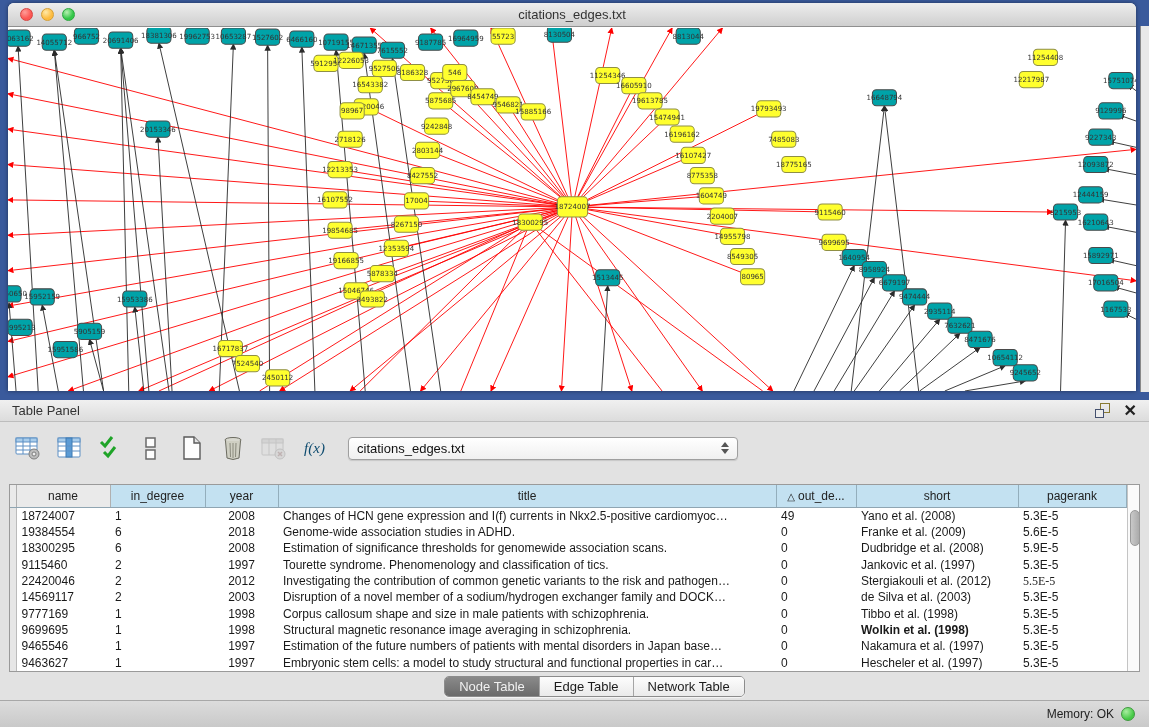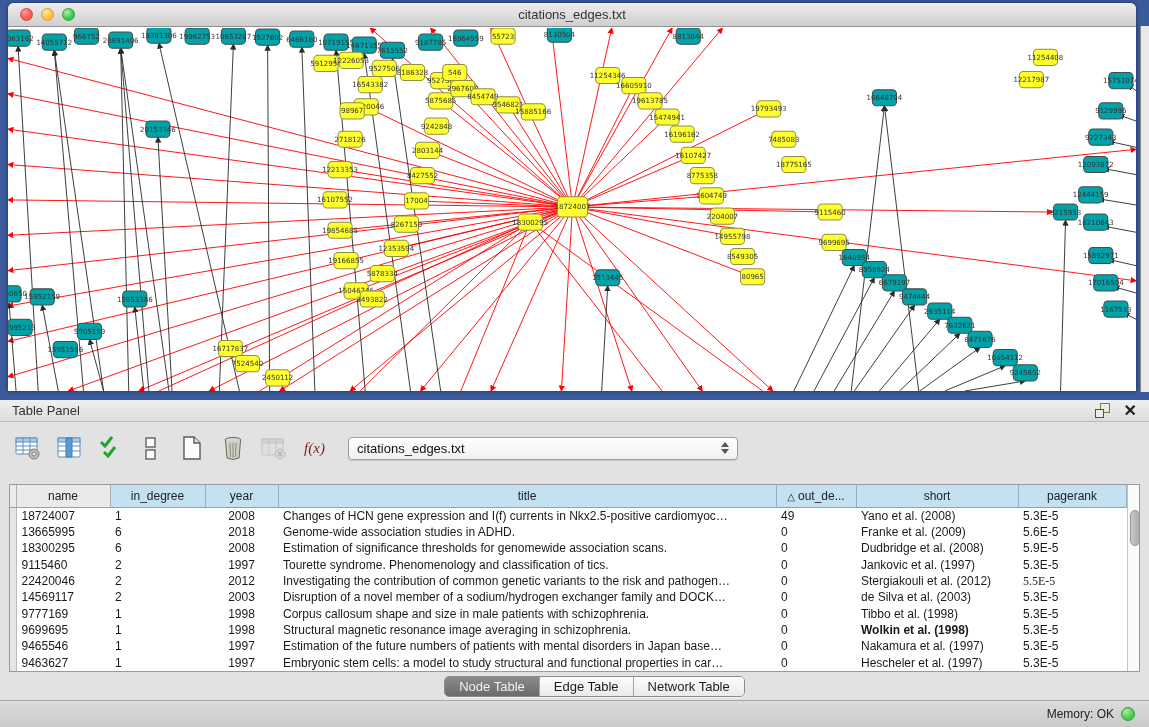--- a/index.html
+++ b/index.html
@@ -29,21 +29,21 @@
   .panel-title { font-size:13px; color:#333; }
   .panel-header .spacer { flex:1; }
   .float-icon { width:15px; height:15px; position:relative; margin-right:14px; cursor:default; }
   .float-icon .back  { position:absolute; right:0; top:0; width:10px; height:10px; border:1px solid #8a7b33; background:transparent; }
   .float-icon .front { position:absolute; left:0; bottom:0; width:9px; height:9px; border:1px solid #44506e; background:#ececec; }
   .close-icon { font-size:16px; font-weight:bold; color:#222; line-height:15px; cursor:default; }
 
   .toolbar { height:52px; display:flex; align-items:center; padding:0 14px; gap:14px; }
   .tool { width:27px; height:27px; display:flex; align-items:center; justify-content:center; }
   .tool.disabled { opacity:.4; }
-  .fx { font-family:"Liberation Serif", serif; font-style:italic; font-size:15px; color:#7f1d1d; }
+  .fx { font-family:"Liberation Serif", serif; font-style:italic; font-size:15px; color:#0c4a6e; }
   .combo { width:390px; height:23px; margin-left:6px; border:1px solid #9f9f9f; border-radius:4px;
            background:linear-gradient(#ffffff,#f0f0f0); display:flex; align-items:center; padding:0 8px;
            font-size:13px; color:#111; box-shadow:0 1px 1px rgba(0,0,0,.12); }
   .combo .val { flex:1; white-space:nowrap; overflow:hidden; }
   .combo .arrows { display:flex; flex-direction:column; gap:2px; }
   .combo .arrows i { display:block; width:0; height:0; border-left:4px solid transparent; border-right:4px solid transparent; }
   .combo .arrows .up { border-bottom:5px solid #555; }
   .combo .arrows .dn { border-top:5px solid #555; }
 
   .table-wrap { position:absolute; left:9px; top:84px; width:1131px; height:188px; background:#fff;
@@ -706,21 +706,21 @@
             <td style="text-align: left;">18724007</td>
             <td style="text-align: left;">1</td>
             <td style="text-align: center;">2008</td>
             <td style="text-align: left;">Changes of HCN gene expression and I(f) currents in Nkx2.5-positive cardiomyoc…</td>
             <td style="text-align: left;">49</td>
             <td style="text-align: left;">Yano et al. (2008)</td>
             <td style="text-align: left;">5.3E-5</td>
           </tr>
           <tr>
             <td class="sliver"></td>
-            <td style="text-align: left;">13665995</td>
+            <td style="text-align: left;">19384554</td>
             <td style="text-align: left;">6</td>
             <td style="text-align: center;">2018</td>
             <td style="text-align: left;">Genome-wide association studies in ADHD.</td>
             <td style="text-align: left;">0</td>
             <td style="text-align: left;">Franke et al. (2009)</td>
             <td style="text-align: left;">5.6E-5</td>
           </tr>
           <tr>
             <td class="sliver"></td>
             <td style="text-align: left;">18300295</td>

